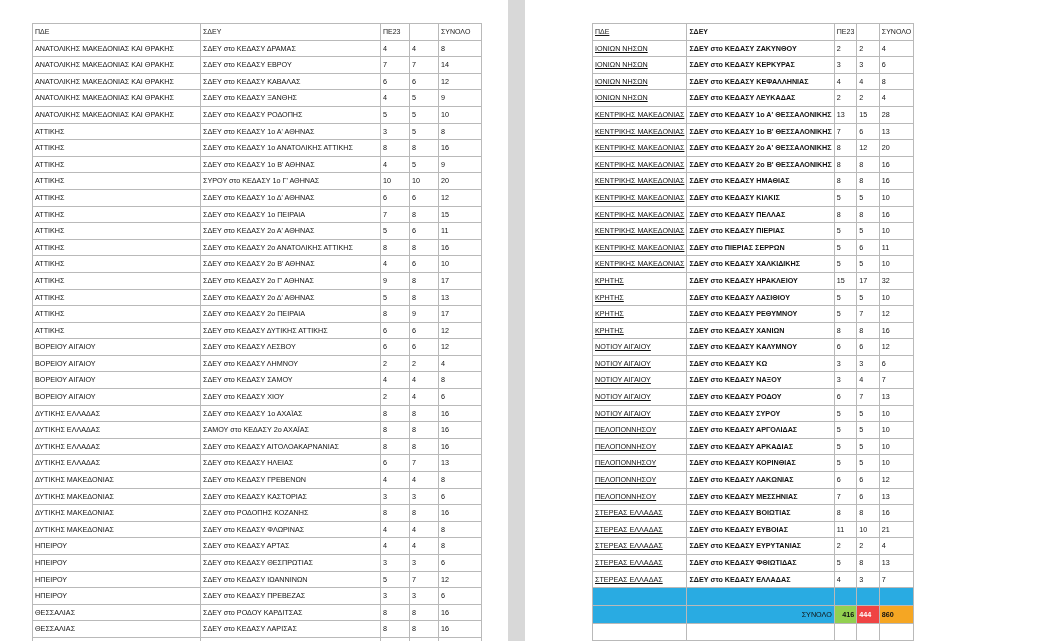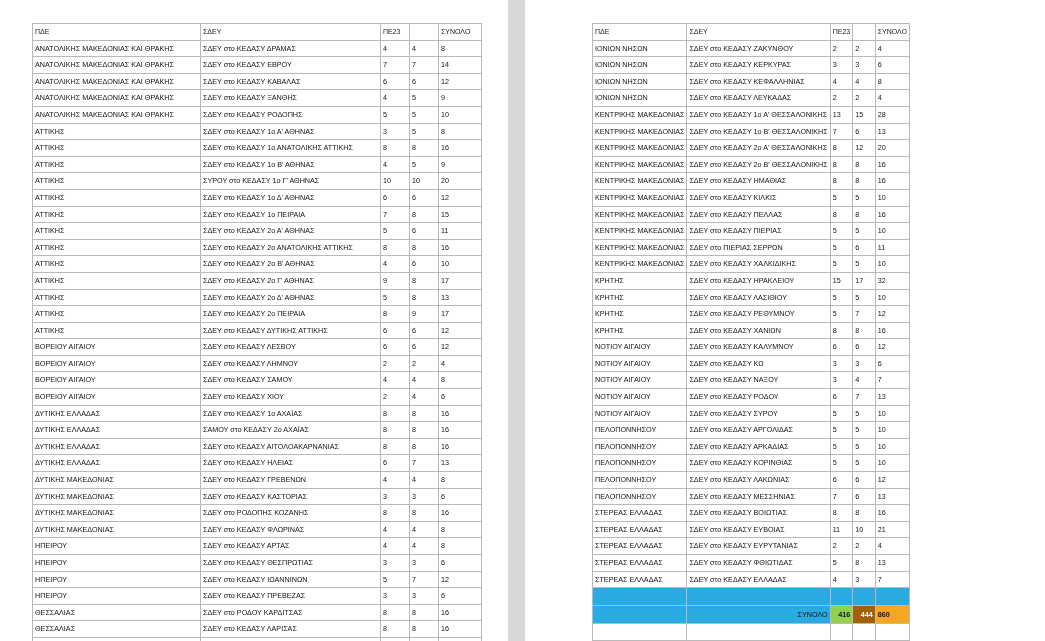--- a/index.html
+++ b/index.html
@@ -49,22 +49,22 @@
     font-weight: normal;
     background: #ffffff;
   }
   
   .c-pde   { width: 163px; }
   .c-sdey  { width: 175px; }
   .c-pe23  { width: 24px; }
   .c-pe30  { width: 24px; }
   .c-total { width: 38px; }
 
-  .panel-right .c-pde   { width: 163px; }
-  .panel-right .c-sdey  { width: 180px; }
+  .panel-right .c-pde   { width: 163px; text-decoration: underline; }
+  .panel-right .c-sdey  { width: 180px; font-weight: bold; }
   .panel-right .c-pe23  { width: 24px; }
   .panel-right .c-pe30  { width: 24px; }
   .panel-right .c-total { width: 38px; }
 
   thead th {
     font-size: 7px;
     color: #1a1a1a;
     height: 16px;
     line-height: 16px;
   }
@@ -85,21 +85,21 @@
     height: 17px;
     font-weight: bold;
   }
   tr.sum td.sum-label {
     background: #29abe2;
     text-align: right;
     font-weight: normal;
     color: #111;
   }
   tr.sum td.sum-green  { background: #92d050; text-align: right; }
-  tr.sum td.sum-dblue  { background: #a16207; color: #ffffff; text-align: right; }
+  tr.sum td.sum-dblue  { background: #ef4444; color: #ffffff; }
   tr.sum td.sum-orange { background: #f5a623; }
 
   tr.empty td {
     background: #ffffff;
     height: 15.6px;
   }
 </style>
 </head>
 <body>
 

